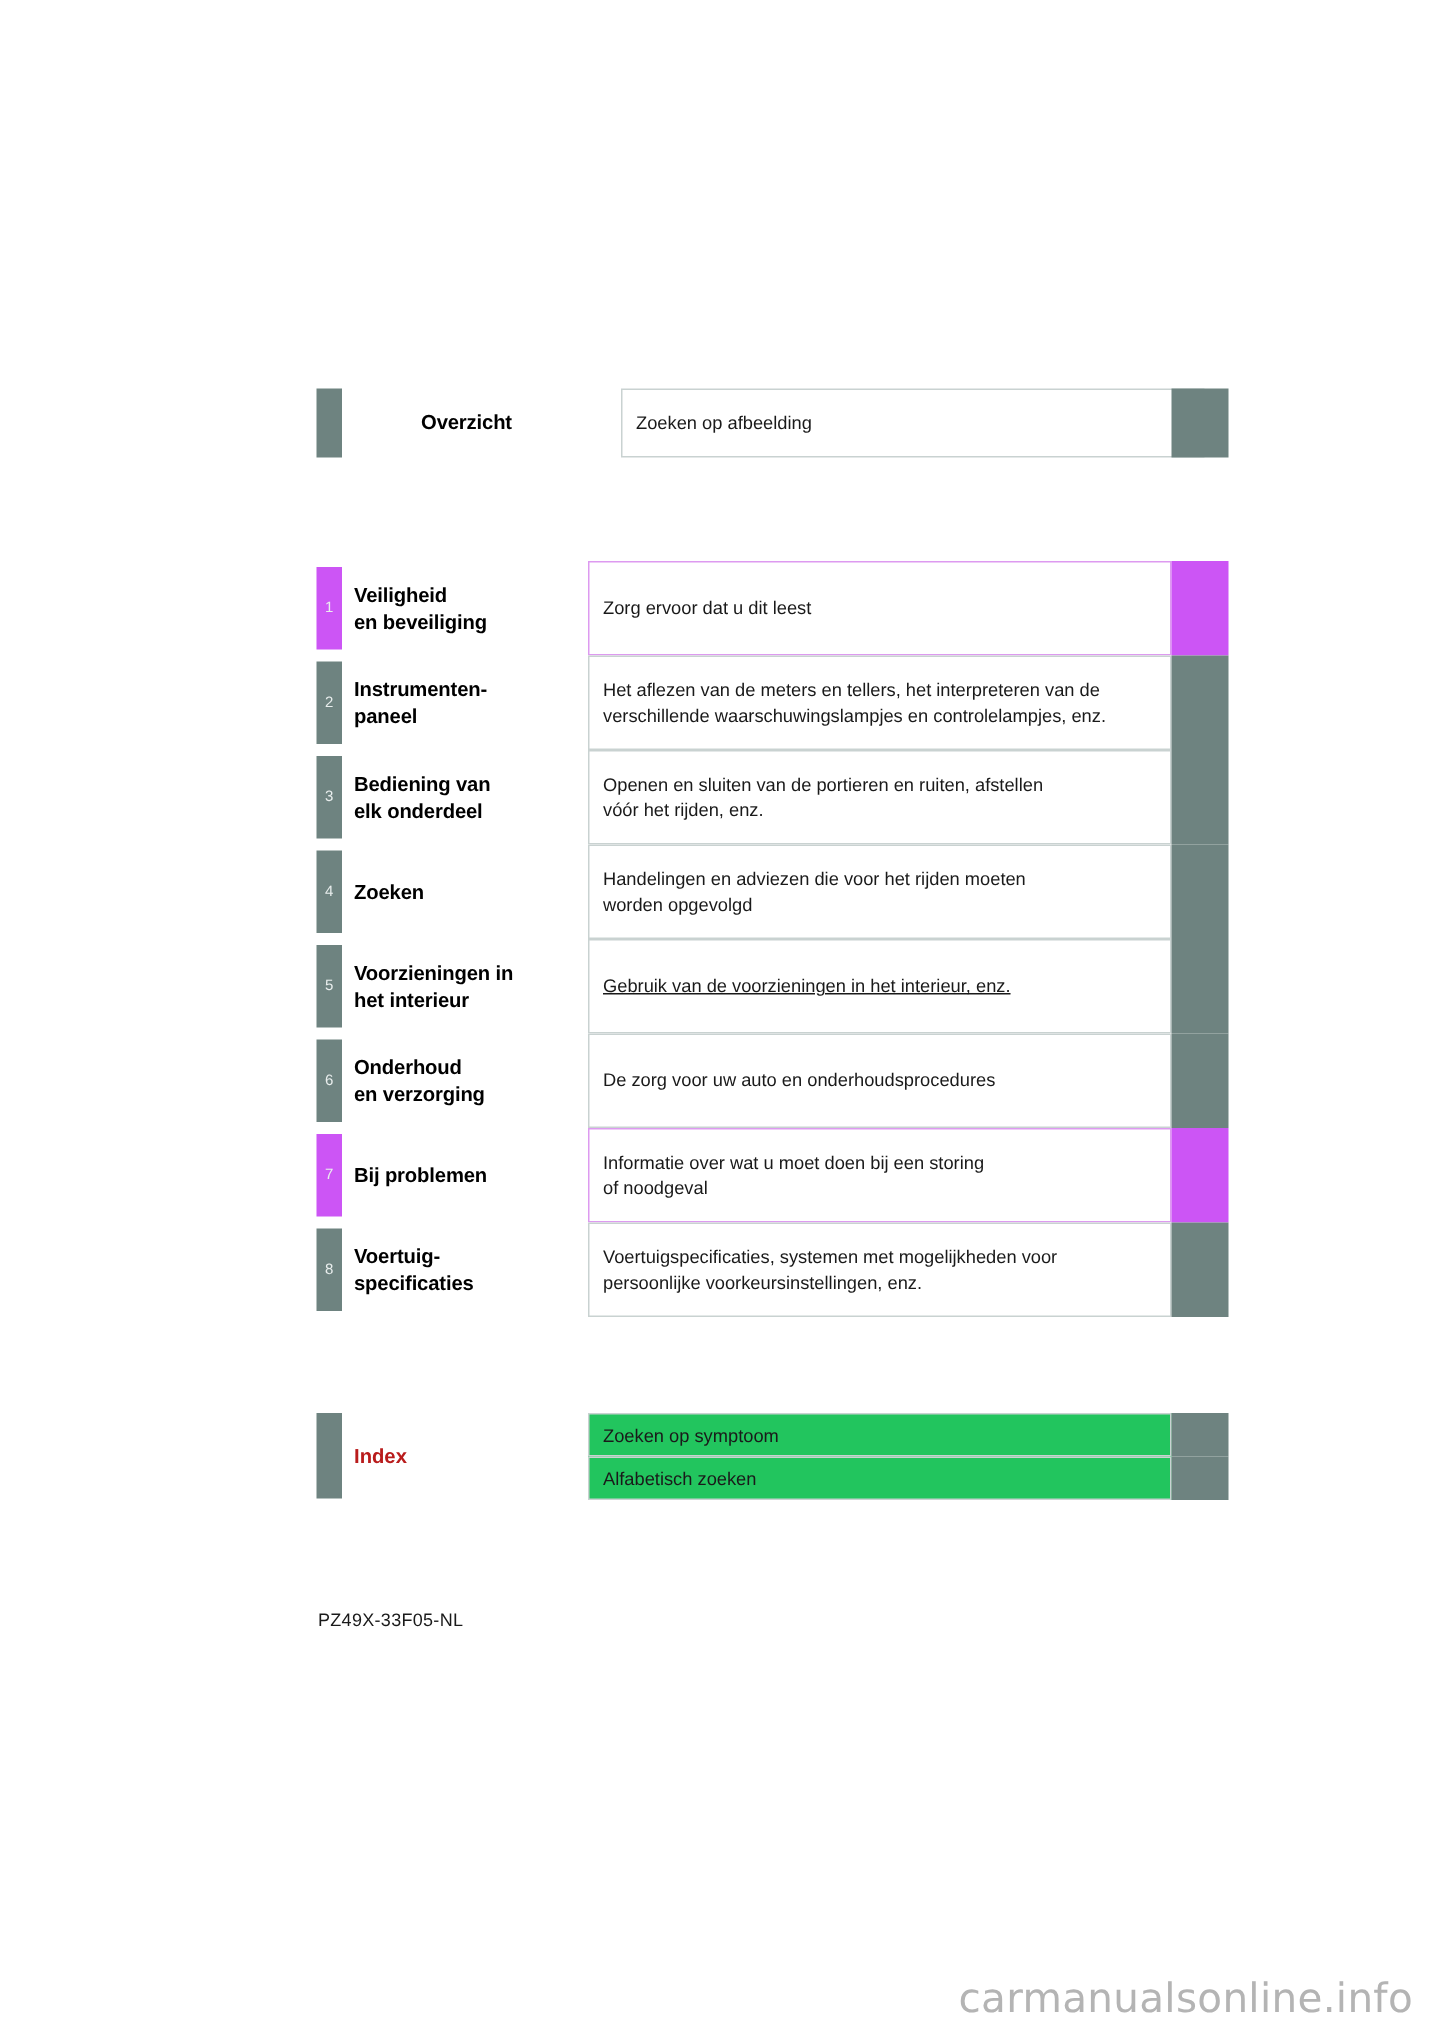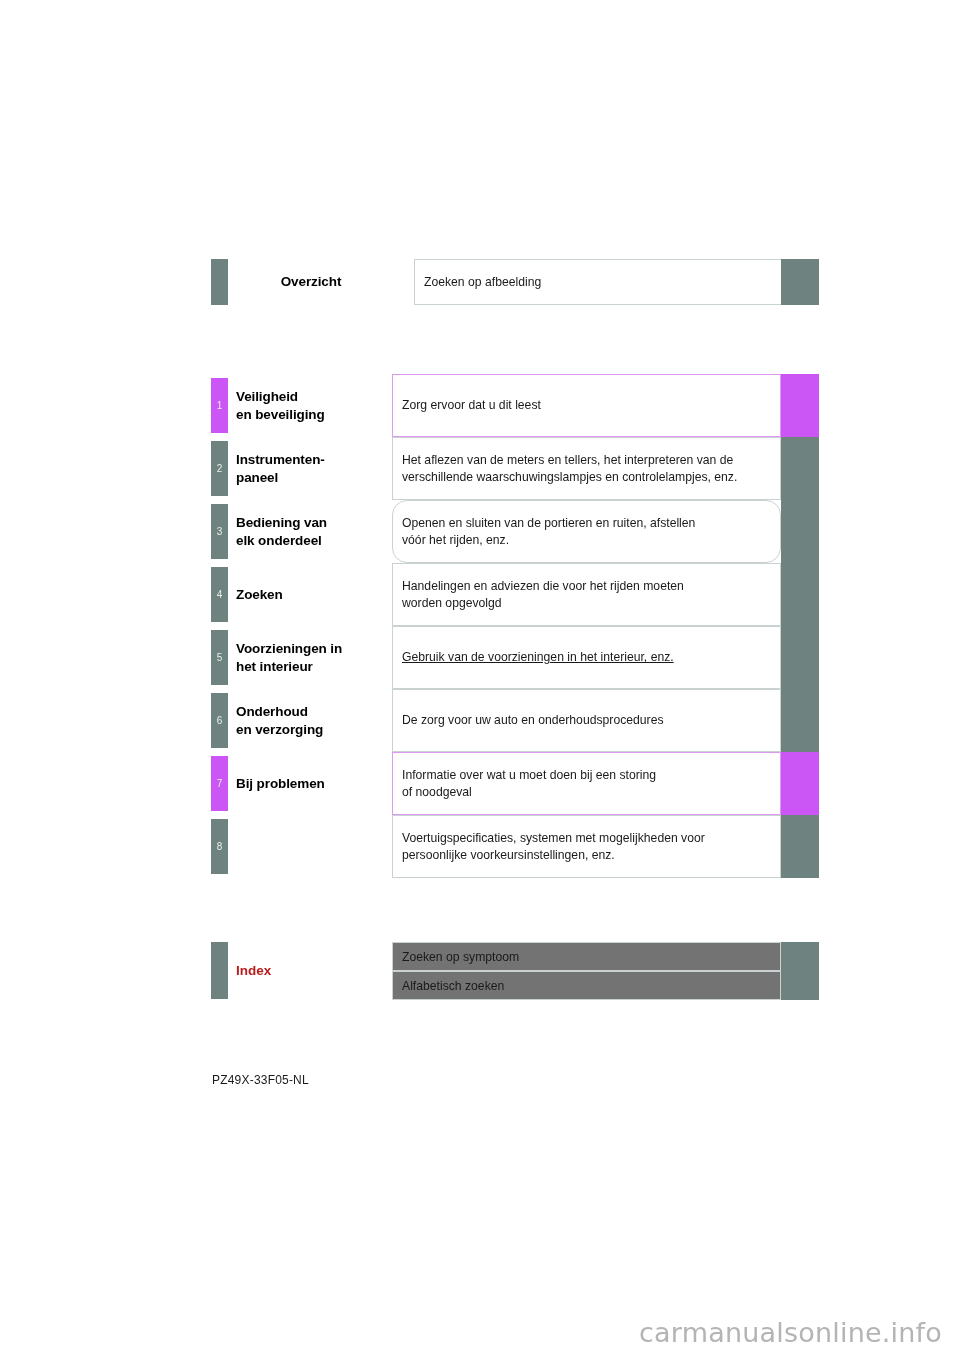--- a/index.html
+++ b/index.html
@@ -123,21 +123,21 @@
     position: relative;
     height: 29px;
   }
   #index-section .idx-desc {
     position: absolute;
     left: 392px;
     width: 389px;
     height: 29px;
     box-sizing: border-box;
     border: 1px solid #c9d2d1;
-    background: #737373;
+    background: #22c55e;
     display: flex;
     align-items: center;
     padding: 0 9px;
     font-size: 12.2px;
     color: #1a1a1a;
   }
   #index-section .idx-block {
     position: absolute;
     left: 781px;
     width: 38px;
@@ -211,21 +211,21 @@
       <div class="tab-right" style="background: rgb(110, 131, 128);"></div>
     </div>
     <div class="row" style="top: 126px; position: absolute; left: 0px; width: 960px;">
       <div class="tab-left" style="background: rgb(110, 131, 128);">
         <span class="tab-num">3</span>
       </div>
       <div class="row-title">
         <span>Bediening van</span>
         <span>elk onderdeel</span>
       </div>
-      <div class="row-desc" style="border-color: rgb(201, 210, 209); border-radius: 15px;">
+      <div class="row-desc" style="border-color: rgb(201, 210, 209);">
         <span>Openen en sluiten van de portieren en ruiten, afstellen</span>
         <span>vóór het rijden, enz.</span>
       </div>
       <div class="tab-right" style="background: rgb(110, 131, 128);"></div>
     </div>
     <div class="row" style="top: 189px; position: absolute; left: 0px; width: 960px;">
       <div class="tab-left" style="background: rgb(110, 131, 128);">
         <span class="tab-num">4</span>
       </div>
       <div class="row-title">
@@ -272,20 +272,24 @@
       </div>
       <div class="row-desc" style="border-color: rgb(221, 154, 240);">
         <span>Informatie over wat u moet doen bij een storing</span>
         <span>of noodgeval</span>
       </div>
       <div class="tab-right" style="background: rgb(204, 85, 245);"></div>
     </div>
     <div class="row" style="top: 441px; position: absolute; left: 0px; width: 960px;">
       <div class="tab-left" style="background: rgb(110, 131, 128);">
         <span class="tab-num">8</span>
+      </div>
+      <div class="row-title">
+        <span>Voertuig-</span>
+        <span>specificaties</span>
       </div>
       <div class="row-desc" style="border-color: rgb(201, 210, 209);">
         <span>Voertuigspecificaties, systemen met mogelijkheden voor</span>
         <span>persoonlijke voorkeursinstellingen, enz.</span>
       </div>
       <div class="tab-right" style="background: rgb(110, 131, 128);"></div>
     </div>
   </div>
 
 <div class="section" id="index-section" style="top:942px;">

